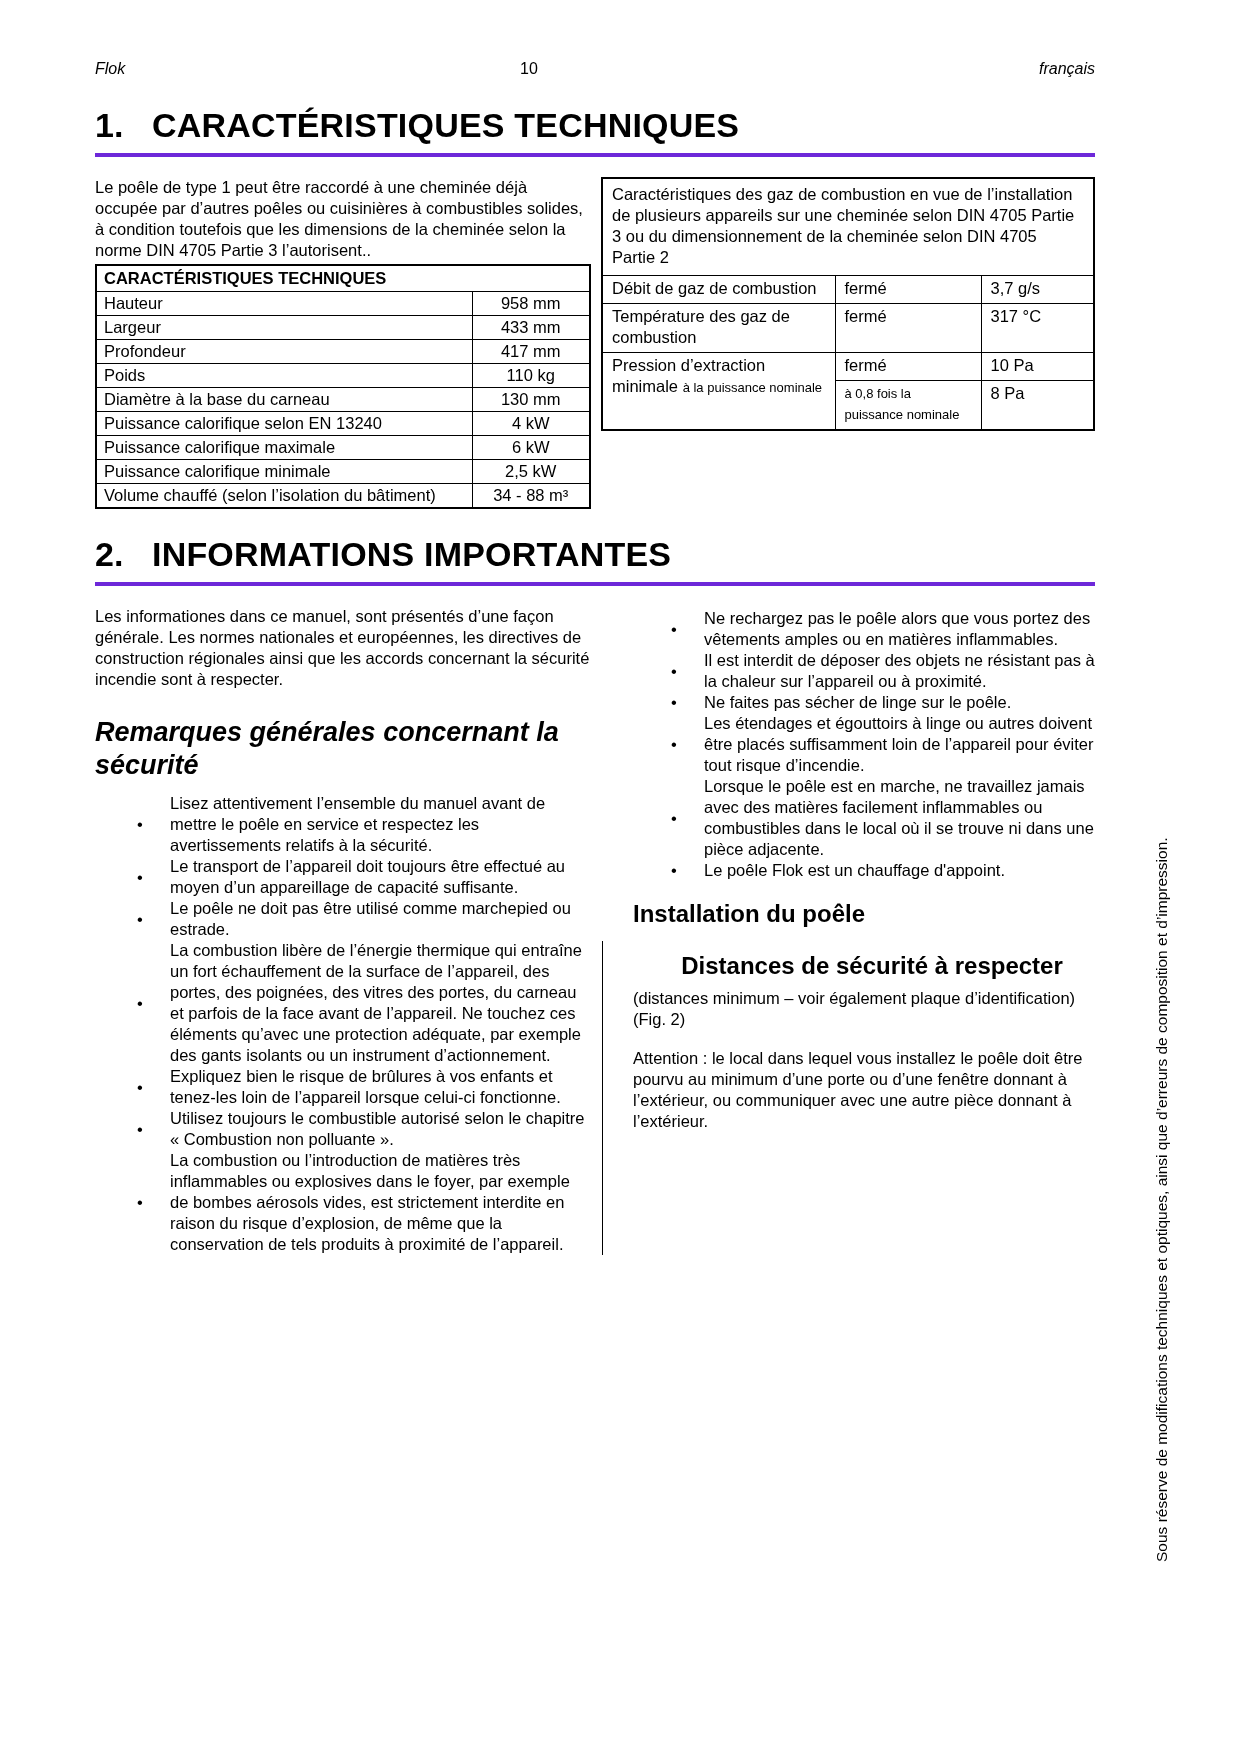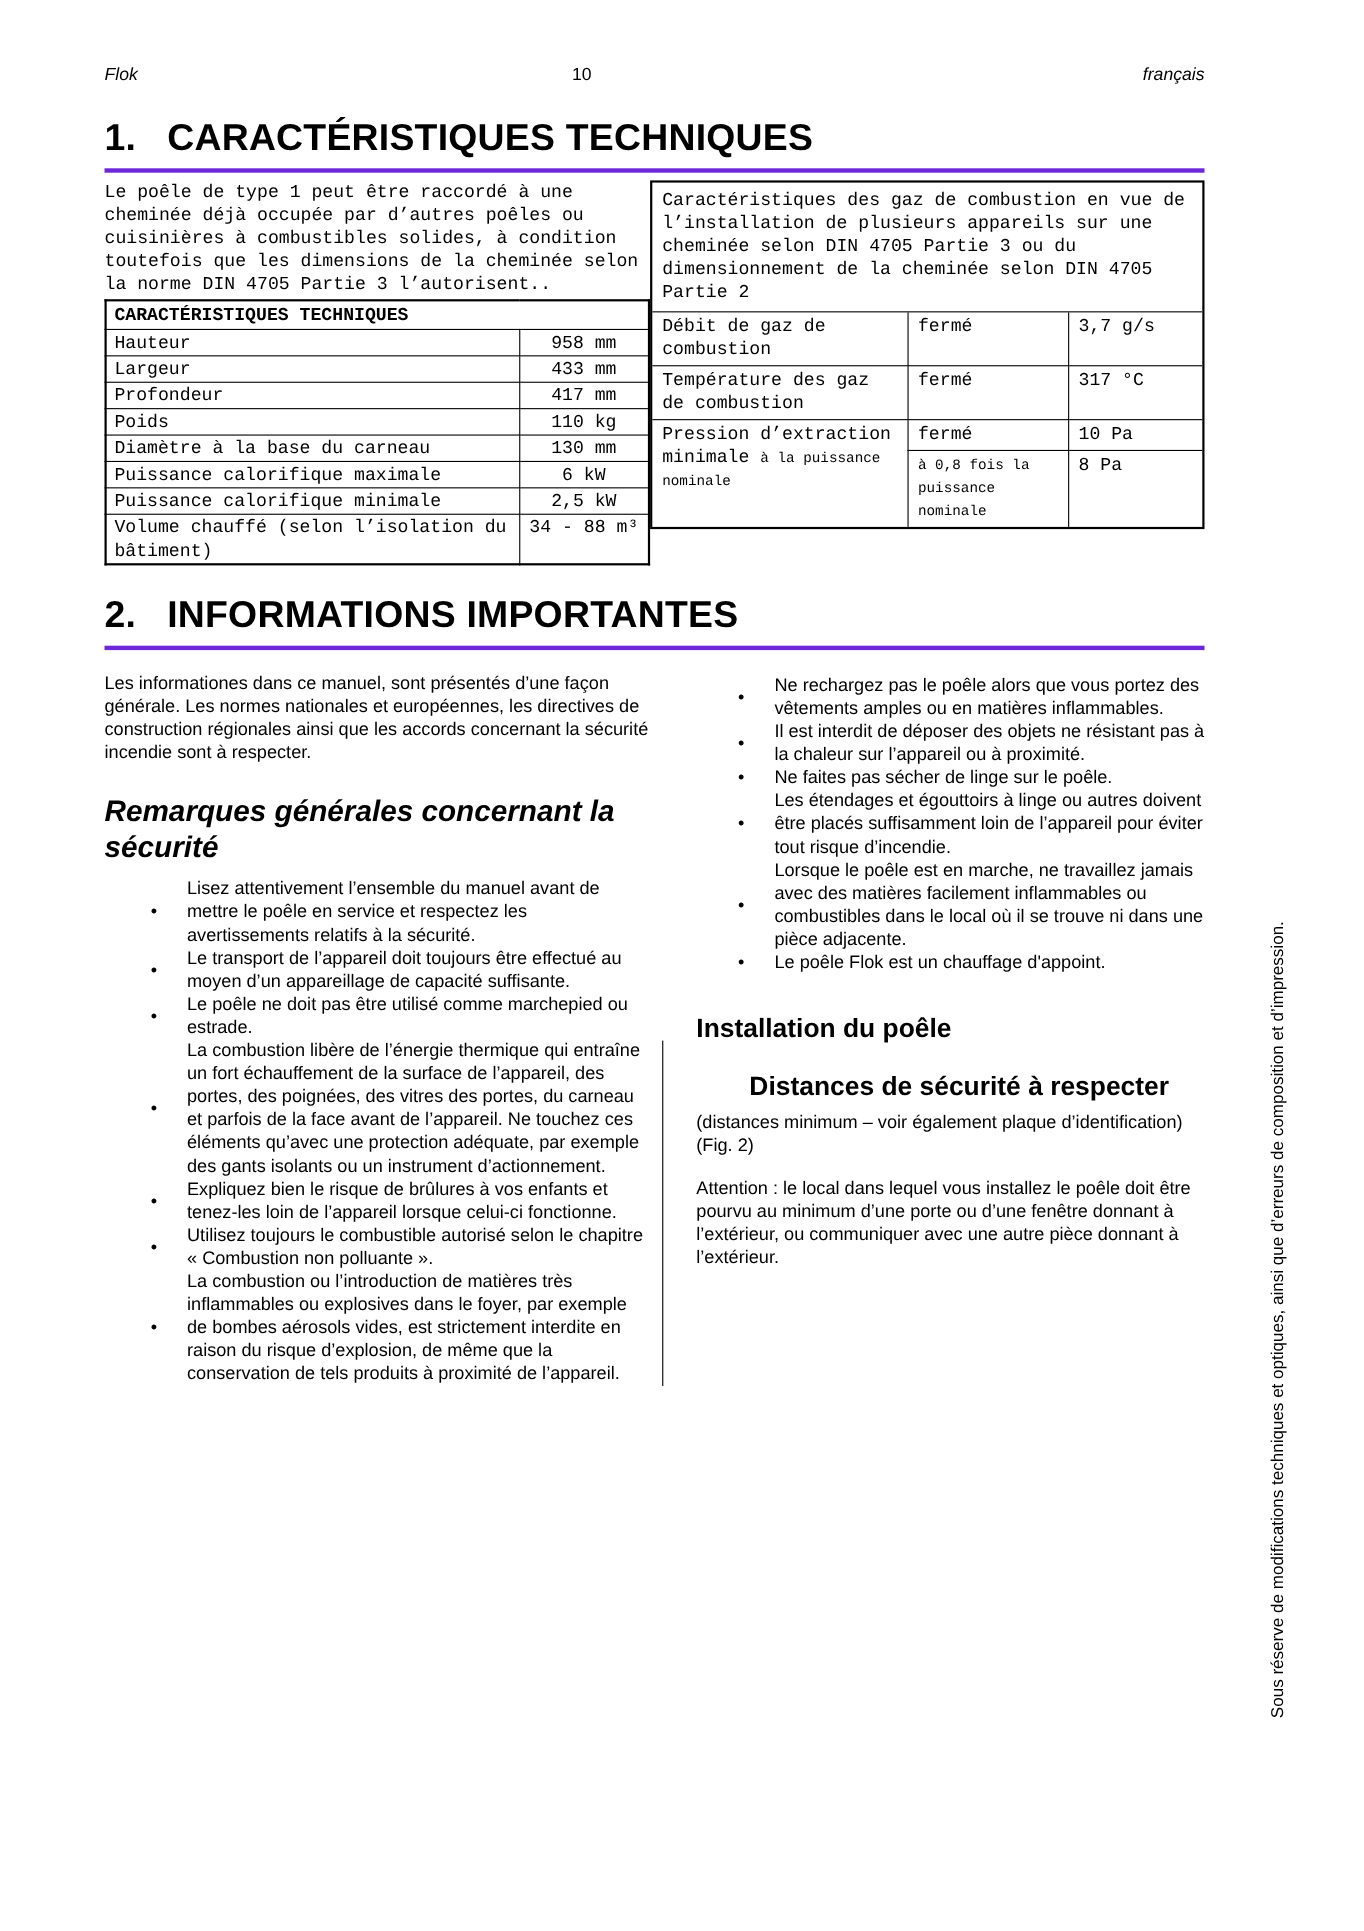--- a/index.html
+++ b/index.html
@@ -26,21 +26,21 @@
     font-size:34px;
     line-height:38px;
     font-weight:bold;
     border-bottom:4px solid #6d28d9;
     padding-bottom:9px;
     letter-spacing:0.2px;
   }
   .sec-num { display:inline-block; width:57px; }
 
   
-  .sec1-cols { display:flex; margin-top:7px;font-family:Liberation Mono, monospace; }
+  .sec1-cols { display:flex; gap:10px; margin-top:20px; }
   .sec1-left { width:496px; flex:none; }
   .sec1-right { flex:1; }
   .sec2-cols { display:flex; gap:42px; margin-top:20px; position:relative; }
   .sec2-left { width:496px; flex:none; }
   .sec2-right { width:478px; flex:none; }
   .col-divider { position:absolute; left:507px; top:335px; bottom:0; width:0; border-left:1.5px solid #000; }
 
   
   .intro1 { margin-bottom:3px; }
   .spec-table { width:100%; border-collapse:collapse; border:2px solid #000; }
@@ -58,21 +58,21 @@
   .gas-header { padding:5px 9px 7px; line-height:21px; border-bottom:1.5px solid #000; }
   .gas-table { width:100%; border-collapse:collapse; border:hidden; }
   .gas-table td { border:1px solid #000; padding:2px 9px 4px; vertical-align:top; line-height:21px; }
   .gas-table td.g-label { width:232px; }
   .gas-table td.g-cond { width:146px; }
   .small { font-size:13px; line-height:16px; }
 
   
   .sub-italic { font-size:27px; line-height:33px; font-style:italic; font-weight:bold; margin-top:26px; }
   .sub-bold { font-size:24px; line-height:28px; font-weight:bold; }
-  .install-h { margin-top:36px; }
+  .install-h { margin-top:19px; }
   .dist-h { margin-top:24px;text-align:center; }
   .dist-note { margin-top:8px; }
   .dist-box { border:1.5px solid #000; padding:6px 10px 8px 18px; margin-top:6px; width:456px; margin-left:20px; }
   .attention { margin-top:18px; }
 
   
   .bullets { margin-top:11px; }
   .bullet { display:flex; align-items:center; }
   .bullet::before { content:"\2022"; flex:none; width:33px; margin-left:42px; }
   .sec2-right .bullets { margin-top:2px; }
@@ -130,20 +130,24 @@
         </tr>
         <tr>
           <td class="s-label">Poids</td>
           <td class="s-value">110 kg</td>
         </tr>
         <tr>
           <td class="s-label">Diamètre à la base du carneau</td>
           <td class="s-value">130 mm</td>
         </tr>
         <tr>
+          <td class="s-label">Puissance calorifique selon EN 13240</td>
+          <td class="s-value">4 kW</td>
+        </tr>
+        <tr>
           <td class="s-label">Puissance calorifique maximale</td>
           <td class="s-value">6 kW</td>
         </tr>
         <tr>
           <td class="s-label">Puissance calorifique minimale</td>
           <td class="s-value">2,5 kW</td>
         </tr>
         <tr>
           <td class="s-label">Volume chauffé (selon l’isolation du bâtiment)</td>
           <td class="s-value">34 - 88 m³</td>

